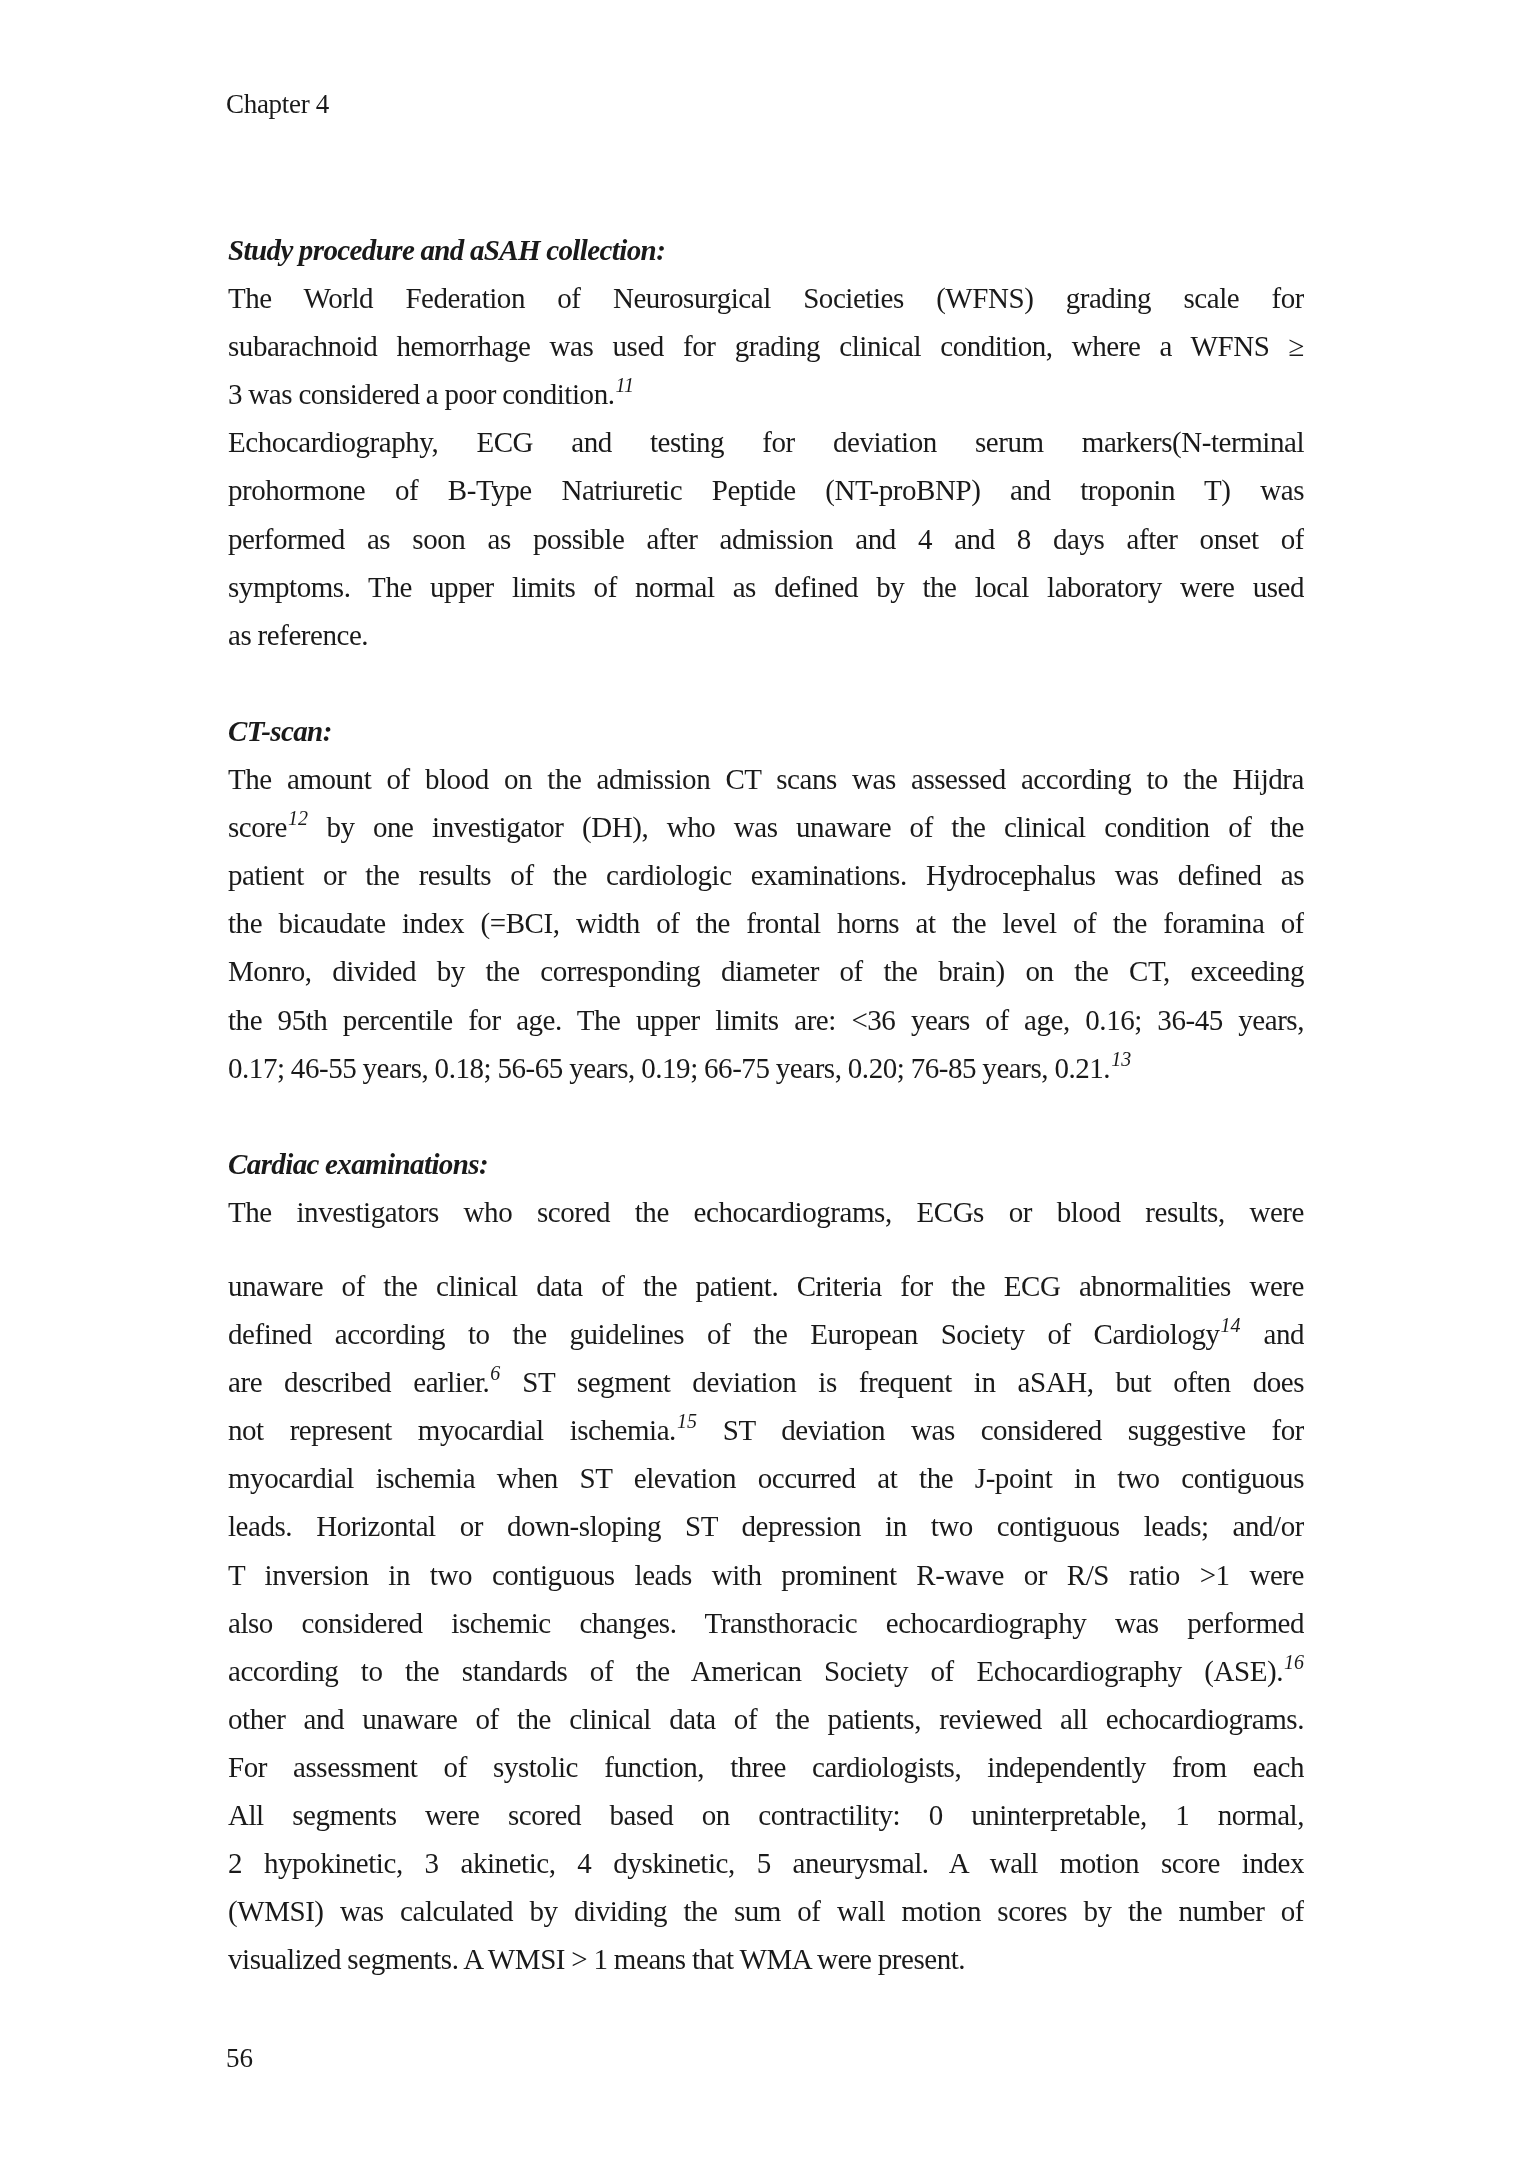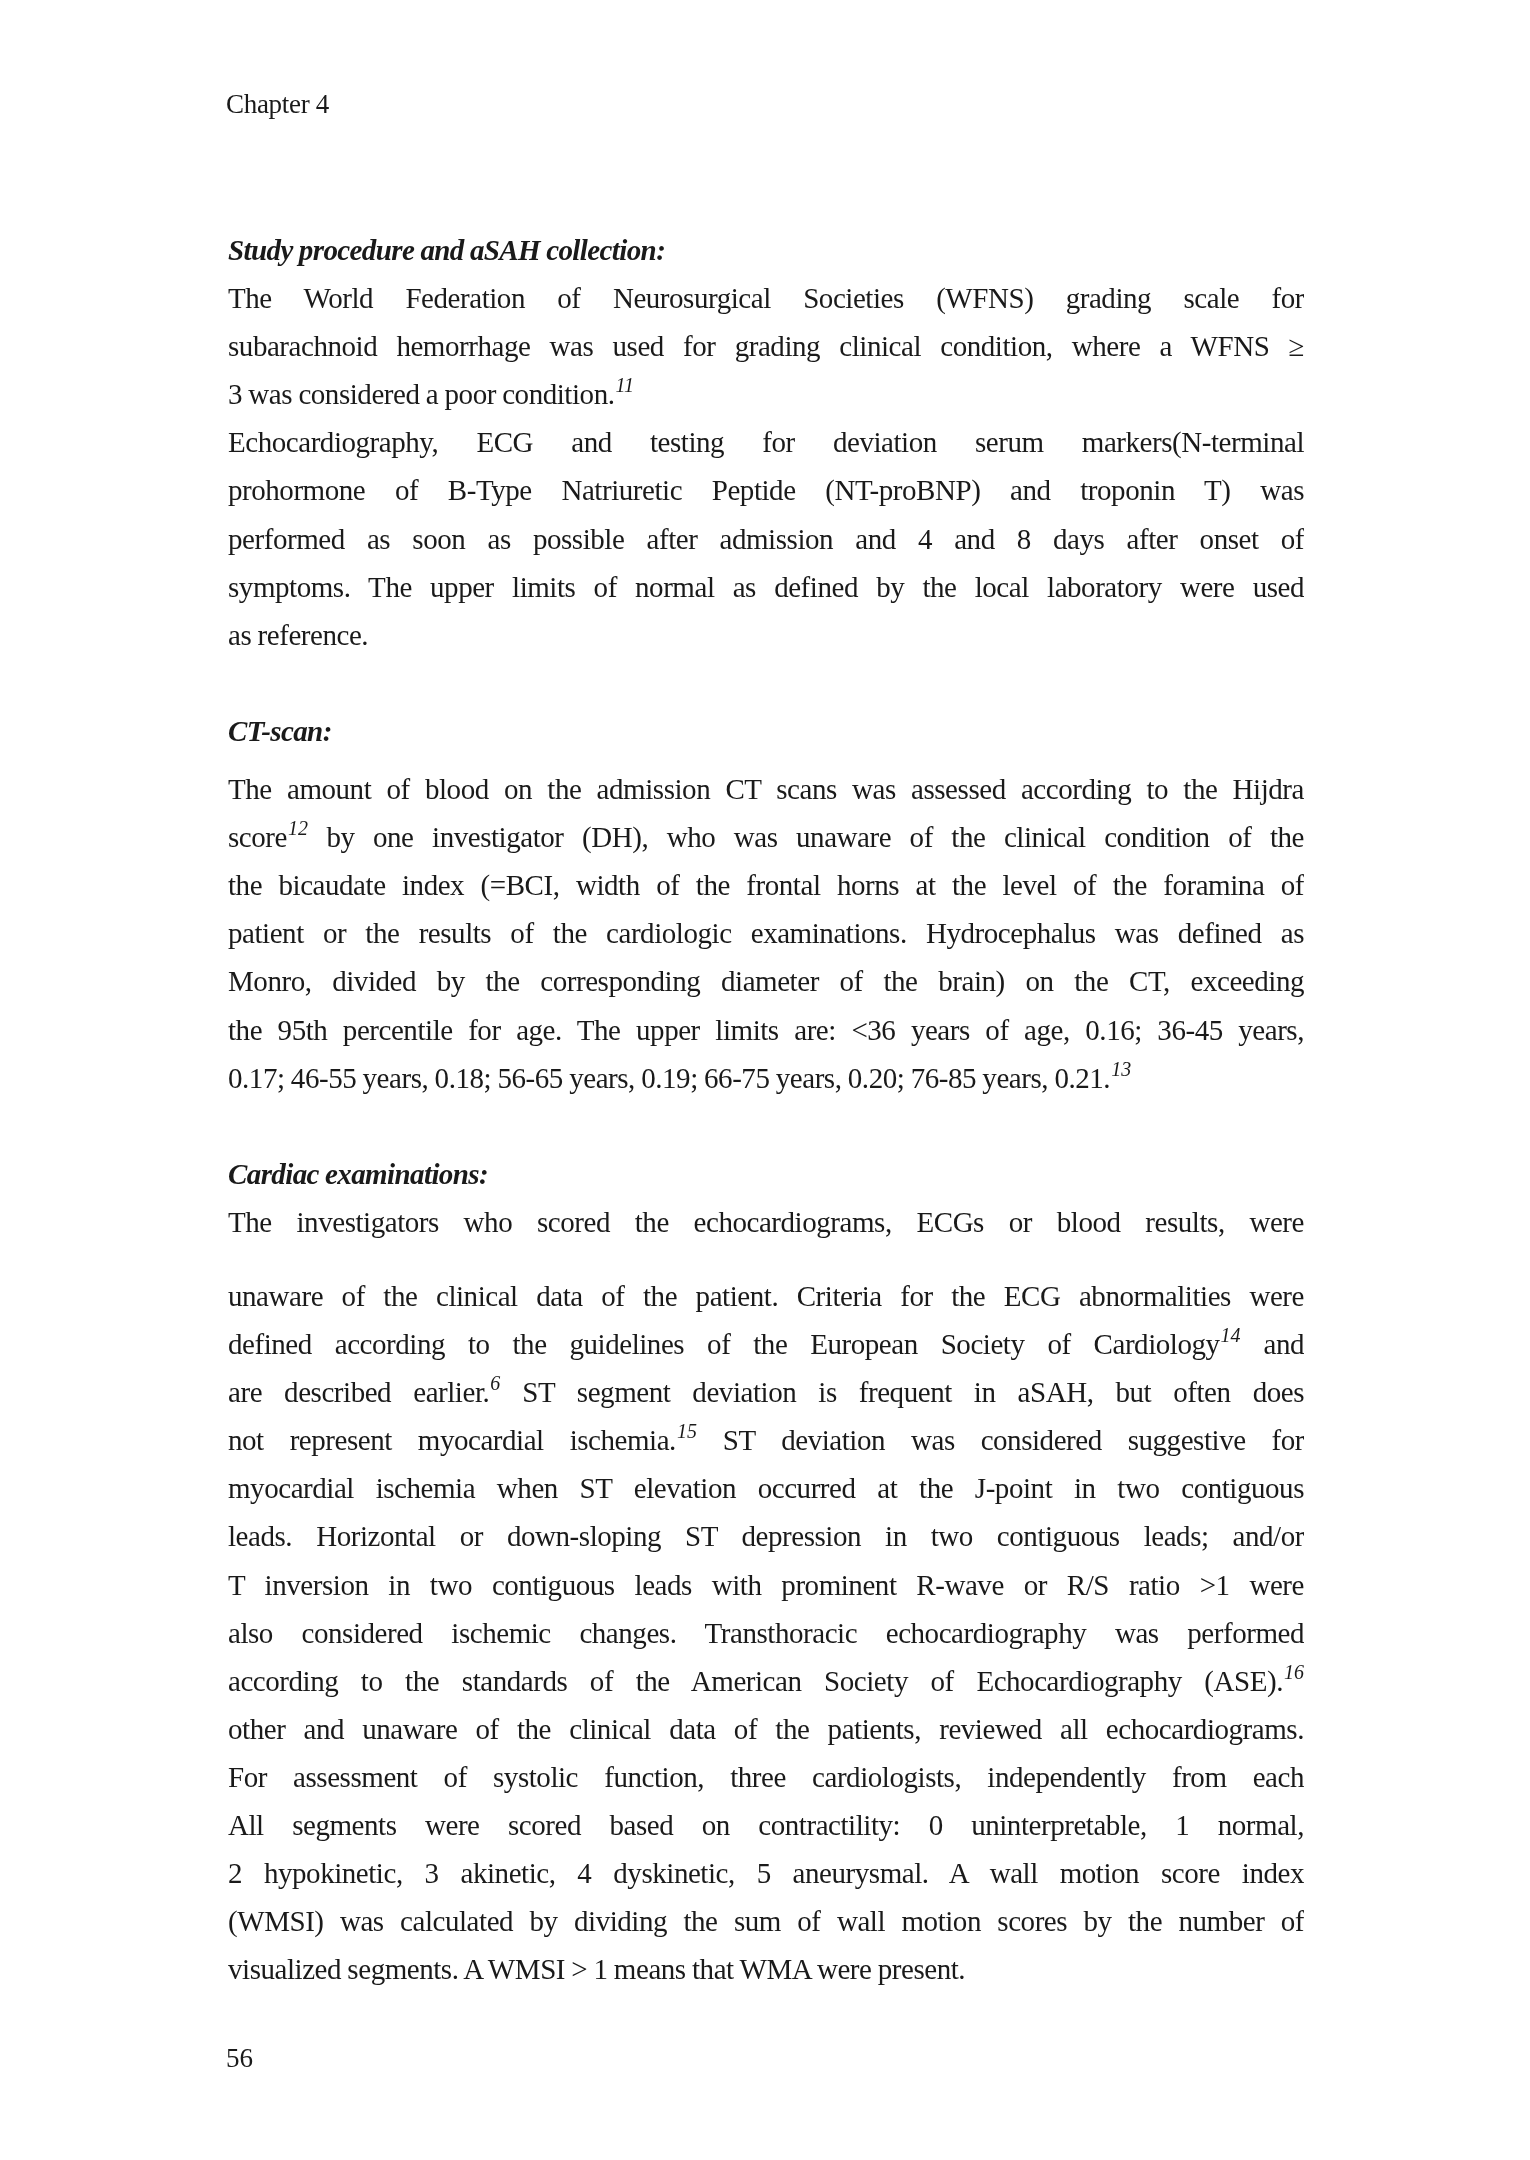--- a/index.html
+++ b/index.html
@@ -89,24 +89,24 @@
     <div class="line" style="white-space: normal; height: 48.1px; overflow: hidden;"><span>performed as soon as possible after admission and 4 and 8 days after onset of</span><span style="display: inline-block; width: 100%; height: 0px;"></span></div>
     <div class="line" style="white-space: normal; height: 48.1px; overflow: hidden;"><span>symptoms. The upper limits of normal as defined by the local laboratory were used</span><span style="display: inline-block; width: 100%; height: 0px;"></span></div>
     <div class="line last"><span>as reference.</span></div>
   </div>
 
   <div class="line blank"></div>
 
   <div class="line heading">CT-scan:</div>
 
   <div>
-    <div class="line" style="white-space: normal; height: 48.1px; overflow: hidden; margin-top: 10px;"><span>The amount of blood on the admission CT scans was assessed according to the Hijdra</span><span style="display: inline-block; width: 100%; height: 0px;"></span></div>
+    <div class="line" style="white-space: normal; height: 48.1px; overflow: hidden;"><span>The amount of blood on the admission CT scans was assessed according to the Hijdra</span><span style="display: inline-block; width: 100%; height: 0px;"></span></div>
     <div class="line" style="white-space: normal; height: 48.1px; overflow: hidden;"><span>score</span><sup>12</sup><span> by one investigator (DH), who was unaware of the clinical condition of the</span><span style="display: inline-block; width: 100%; height: 0px;"></span></div>
+    <div class="line" style="white-space: normal; height: 48.1px; overflow: hidden;"><span>patient or the results of the cardiologic examinations. Hydrocephalus was defined as</span><span style="display: inline-block; width: 100%; height: 0px;"></span></div>
     <div class="line" style="white-space: normal; height: 48.1px; overflow: hidden;"><span>the bicaudate index (=BCI, width of the frontal horns at the level of the foramina of</span><span style="display: inline-block; width: 100%; height: 0px;"></span></div>
-    <div class="line" style="white-space: normal; height: 48.1px; overflow: hidden;"><span>patient or the results of the cardiologic examinations. Hydrocephalus was defined as</span><span style="display: inline-block; width: 100%; height: 0px;"></span></div>
     <div class="line" style="white-space: normal; height: 48.1px; overflow: hidden;"><span>Monro, divided by the corresponding diameter of the brain) on the CT, exceeding</span><span style="display: inline-block; width: 100%; height: 0px;"></span></div>
     <div class="line" style="white-space: normal; height: 48.1px; overflow: hidden;"><span>the 95th percentile for age. The upper limits are: &lt;36 years of age, 0.16; 36-45 years,</span><span style="display: inline-block; width: 100%; height: 0px;"></span></div>
     <div class="line last"><span>0.17; 46-55 years, 0.18; 56-65 years, 0.19; 66-75 years, 0.20; 76-85 years, 0.21.</span><sup>13</sup></div>
   </div>
 
   <div class="line blank"></div>
 
   <div class="line heading">Cardiac examinations:</div>
 
   <div>

